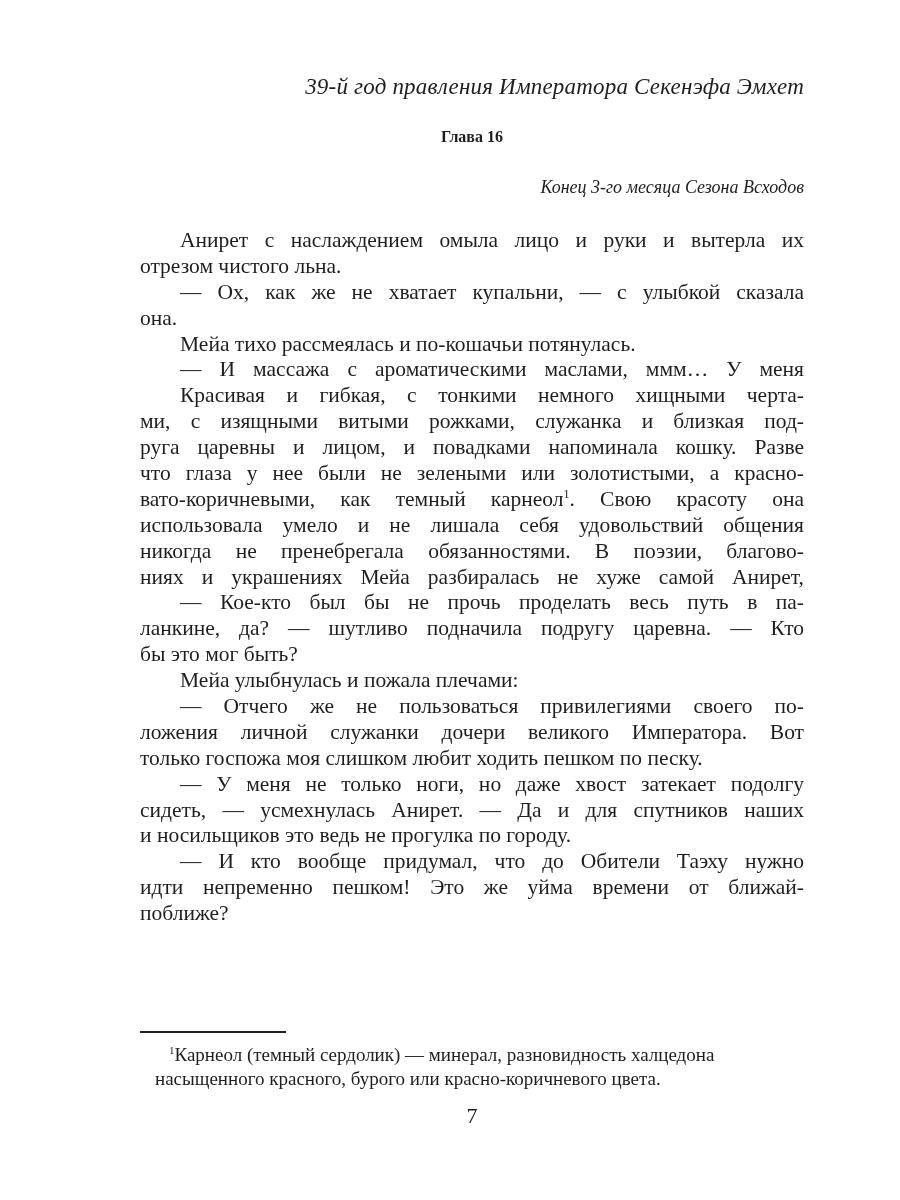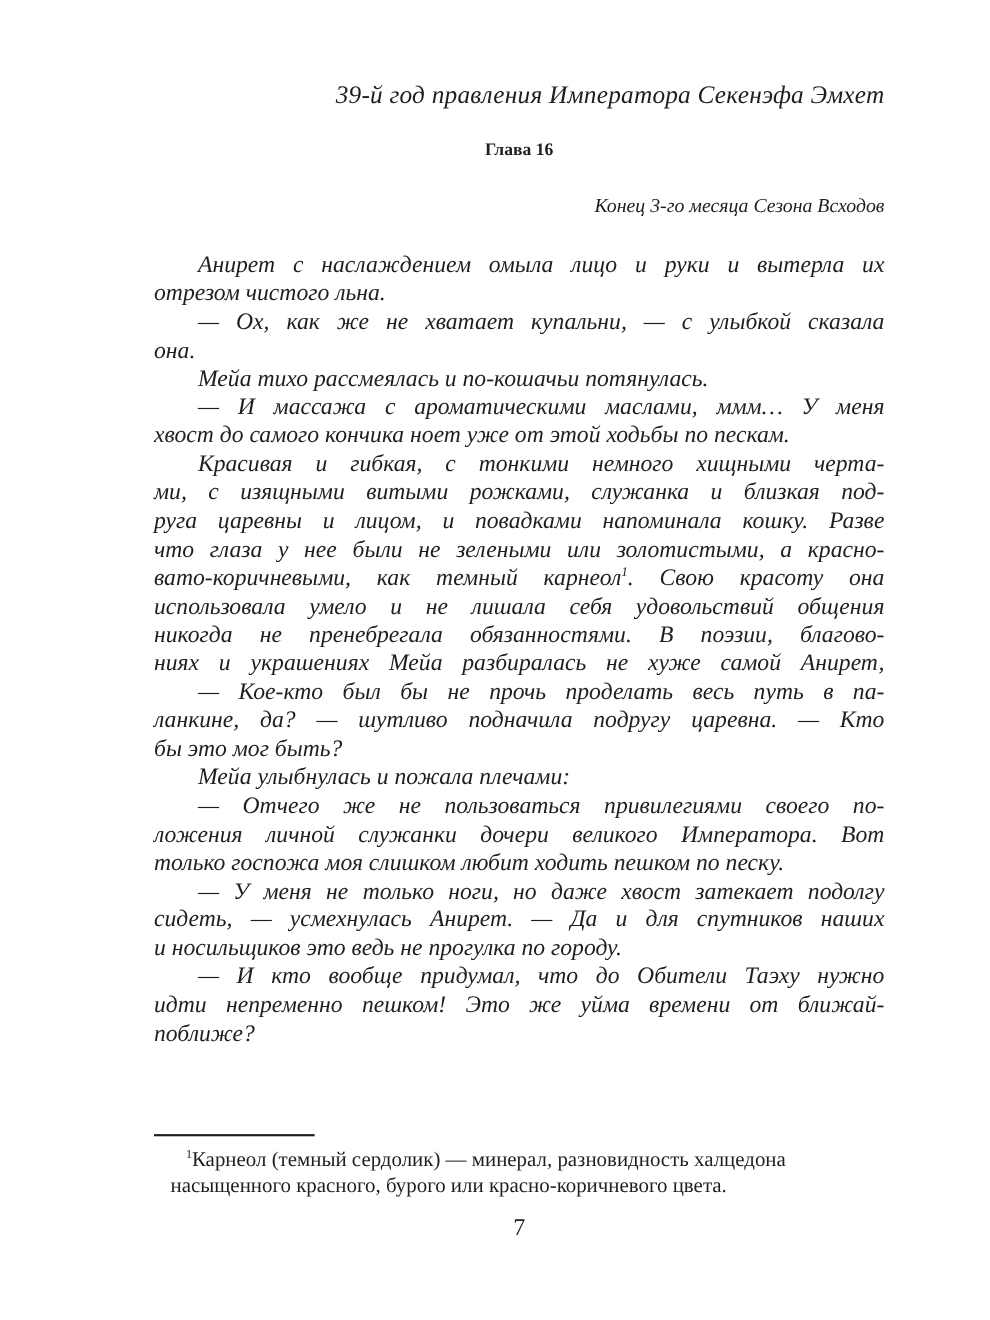--- a/index.html
+++ b/index.html
@@ -3,21 +3,21 @@
 <meta charset="utf-8">
 <style>
   html, body { margin: 0; padding: 0; background: #ffffff; }
   body { width: 900px; height: 1200px; position: relative; overflow: hidden;
          font-family: "Liberation Serif", "DejaVu Serif", serif; color: #1e1e1e; }
   .page { position: absolute; left: 140px; top: 0; width: 664px; height: 1024px; }
   .running-head { position: absolute; right: 0; top: 74px; font-style: italic; font-size: 23px; letter-spacing: 0.2px; white-space: nowrap; }
   .chapter-title { position: absolute; left: 0; right: 0; top: 128px; text-align: center; font-weight: bold; font-size: 16px; }
   .date-line { position: absolute; right: 0; top: 177px; font-style: italic; font-size: 18px; white-space: nowrap; }
   .body { position: absolute; left: 0; top: 228px; width: 664px; }
-  .line { height: 25.9px; line-height: 25.9px; font-size: 21.5px; white-space: nowrap; text-align: justify; text-align-last: justify; font-style: italic; }
+  .line { height: 25.9px; line-height: 25.9px; font-size: 21.5px; white-space: nowrap; text-align: justify; text-align-last: justify; }
   .line.indent { padding-left: 40px; }
   .line.last { text-align-last: left; }
   sup { font-size: 12px; line-height: 0; vertical-align: super; }
   .footnote-rule { position: absolute; left: 0; top: 1031px; width: 146px; height: 2px; background: #1e1e1e; }
   .footnotes { position: absolute; left: 0; top: 1043px; width: 664px; font-size: 19px; margin-left: 15px; }
   .fn-line { height: 24px; line-height: 24px; white-space: nowrap; }
   .fn-line.indent { padding-left: 14px; }
   .fn-line sup { font-size: 11px; }
   .page-number { position: absolute; left: 0; right: 0; top: 1103px; text-align: center; font-size: 22px; }
 </style>
@@ -29,21 +29,20 @@
   <div class="chapter-title">Глава 16</div>
   <div class="date-line">Конец 3-го месяца Сезона Всходов</div>
 
   <div class="body" id="body">
       <div class="line indent"><span>Анирет с наслаждением омыла лицо и руки и вытерла их</span></div>
       <div class="line last"><span>отрезом чистого льна.</span></div>
       <div class="line indent"><span>— Ох, как же не хватает купальни, — с улыбкой сказала</span></div>
       <div class="line last"><span>она.</span></div>
       <div class="line indent last"><span>Мейа тихо рассмеялась и по-кошачьи потянулась.</span></div>
       <div class="line indent"><span>— И массажа с ароматическими маслами, ммм… У меня</span></div>
-      <div class="line last"><span>хвост до самого кончика ноет уже от этой ходьбы по пескам.</span></div>
       <div class="line indent"><span>Красивая и гибкая, с тонкими немного хищными черта-</span></div>
       <div class="line"><span>ми, с изящными витыми рожками, служанка и близкая под-</span></div>
       <div class="line"><span>руга царевны и лицом, и повадками напоминала кошку. Разве</span></div>
       <div class="line"><span>что глаза у нее были не зелеными или золотистыми, а красно-</span></div>
       <div class="line"><span>вато-коричневыми, как темный карнеол</span><sup>1</sup><span>. Свою красоту она</span></div>
       <div class="line"><span>использовала умело и не лишала себя удовольствий общения</span></div>
       <div class="line"><span>никогда не пренебрегала обязанностями. В поэзии, благово-</span></div>
       <div class="line"><span>ниях и украшениях Мейа разбиралась не хуже самой Анирет,</span></div>
       <div class="line indent"><span>— Кое-кто был бы не прочь проделать весь путь в па-</span></div>
       <div class="line"><span>ланкине, да? — шутливо подначила подругу царевна. — Кто</span></div>

